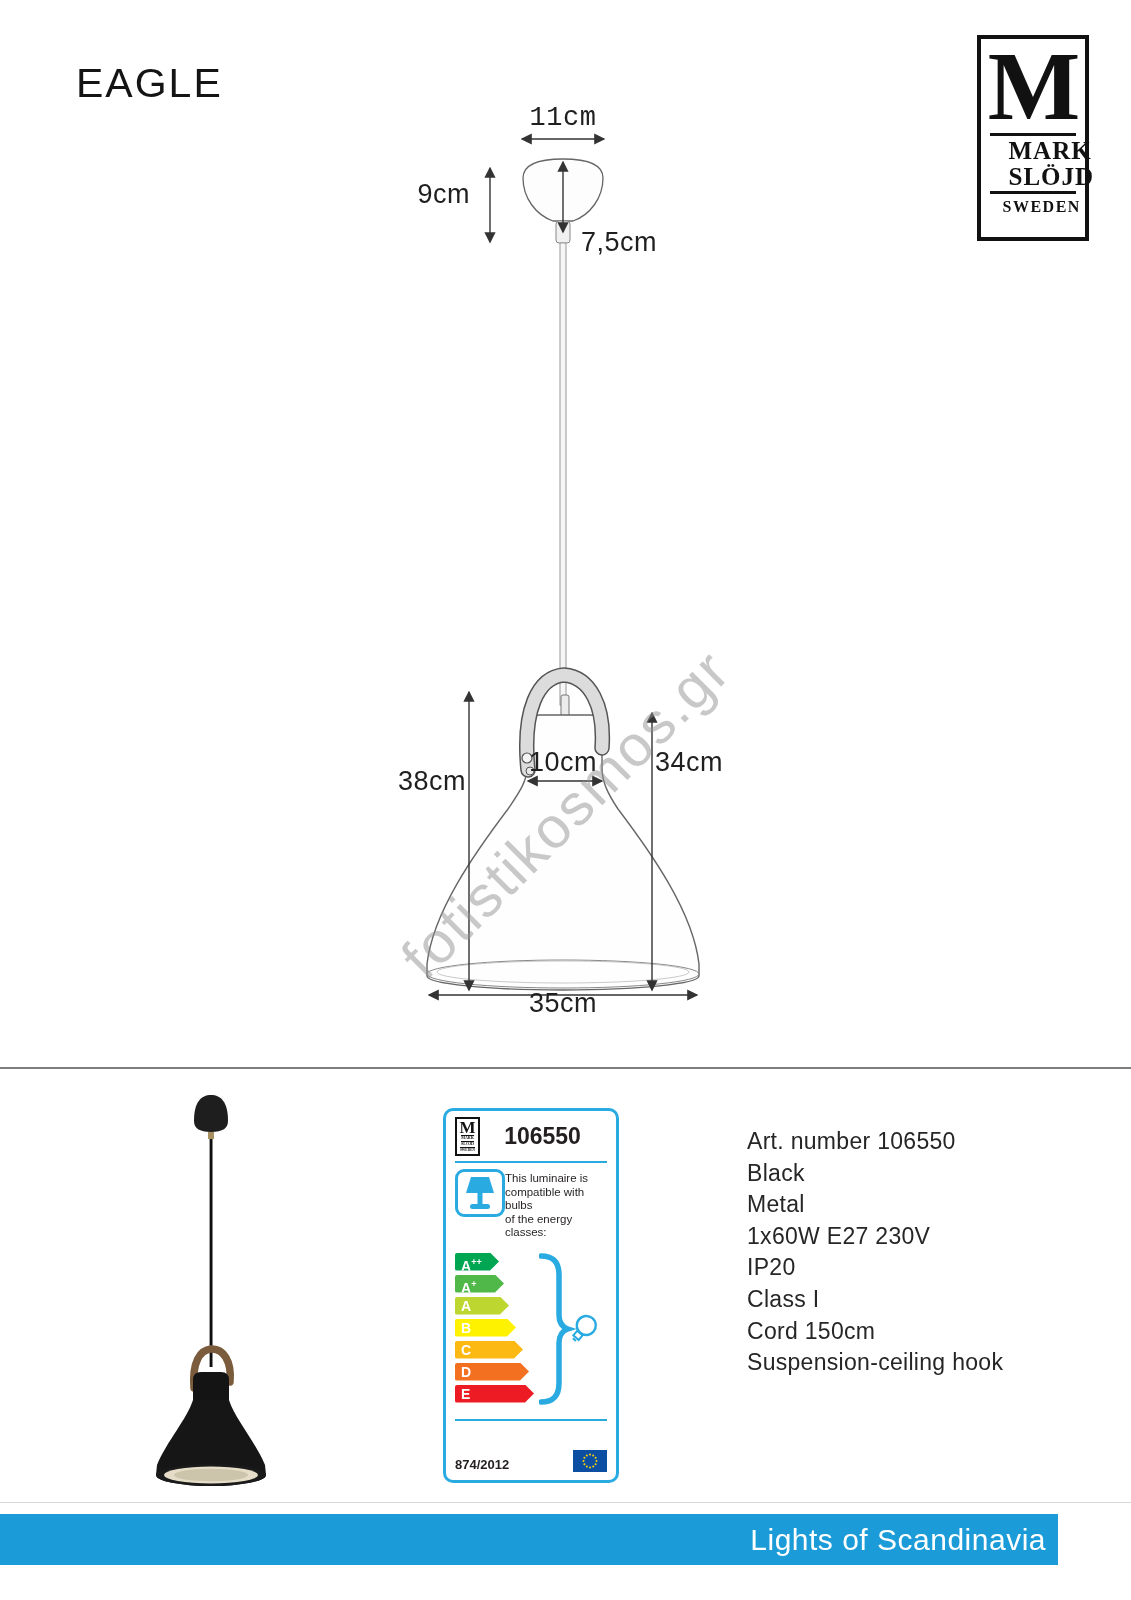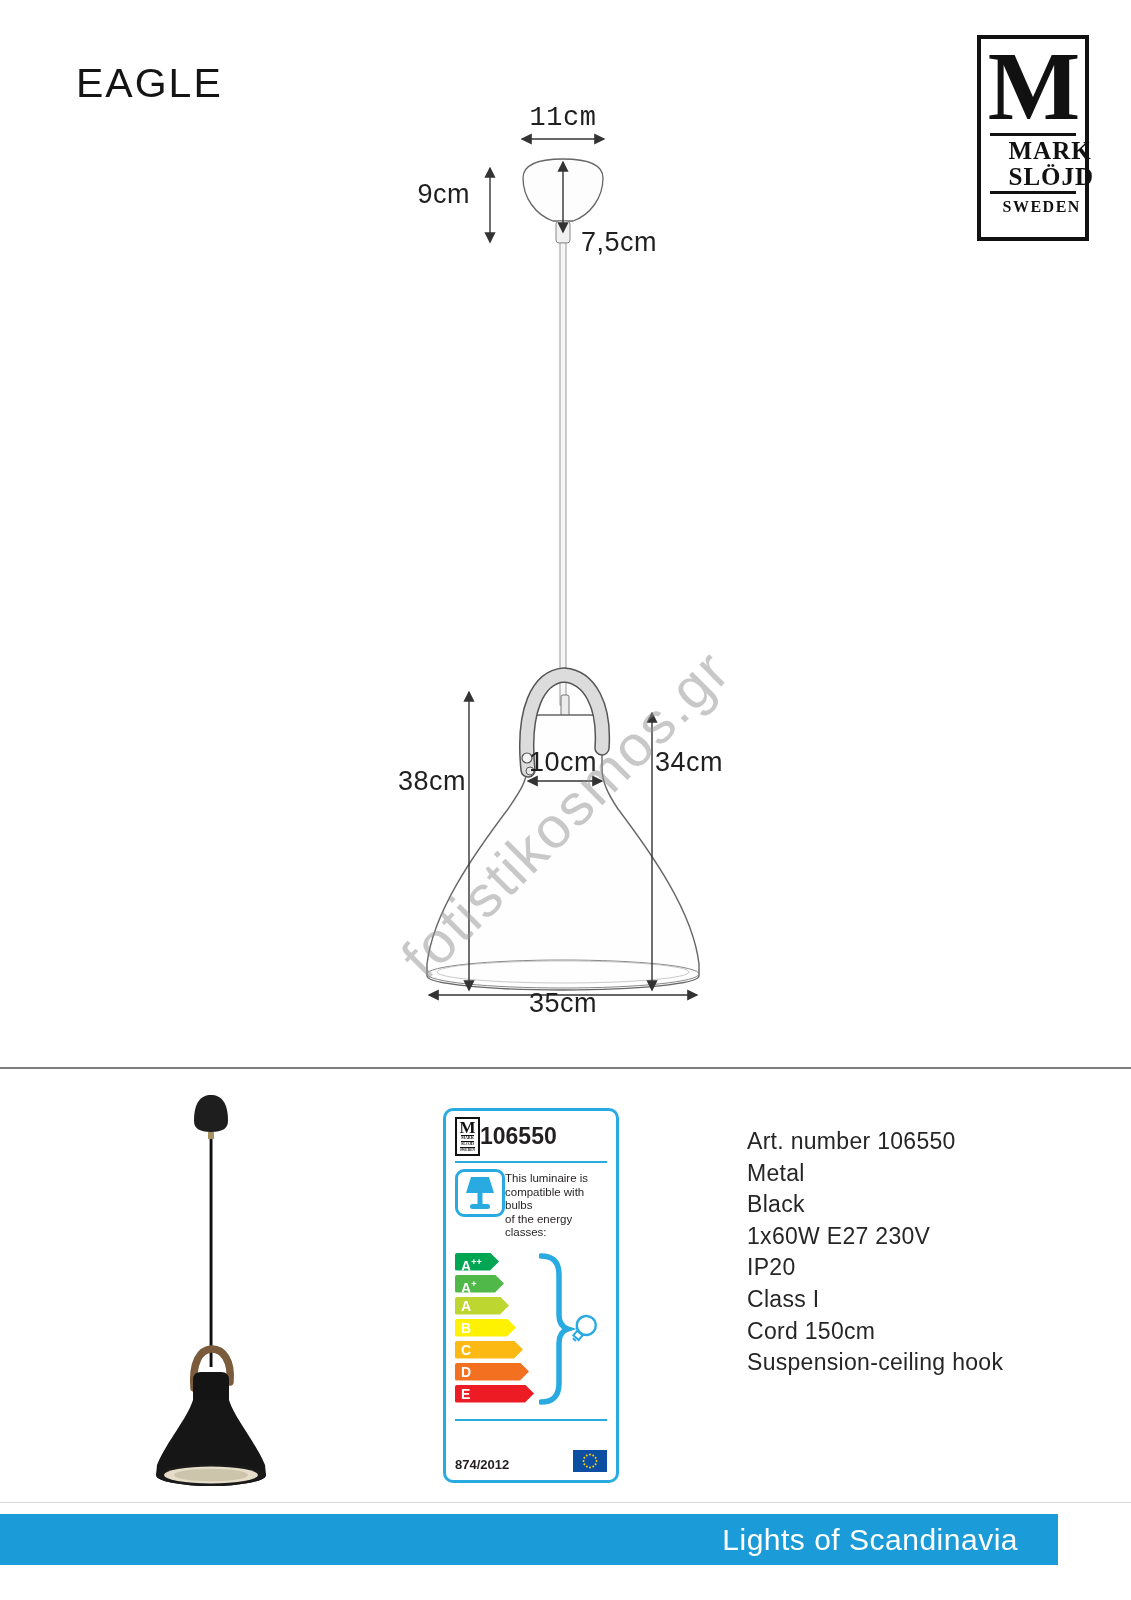--- a/index.html
+++ b/index.html
@@ -49,21 +49,21 @@
   }
   .elabel-header { display:flex; align-items:flex-start; }
   .mini-logo {
     width:25px; height:39px; border:2px solid #111; display:flex; flex-direction:column;
     align-items:center; font-family:"Liberation Serif", serif; color:#111;
     padding-top:1px; flex-shrink:0;
   }
   .mini-logo .m { font-size:17px; font-weight:700; line-height:0.9; }
   .mini-logo .t { font-size:4px; font-weight:700; line-height:1.1; border-top:1px solid #111; }
   .mini-logo .t2 { font-size:3.5px; font-weight:700; line-height:1.2; border-top:1px solid #111; margin-top:1px; }
-  .elabel-number { flex:1; text-align:left; font-size:23px; font-weight:700; color:#231f20; padding-top:6px; padding-right:2px; }
+  .elabel-number { flex:1; text-align:center; font-size:23px; font-weight:700; color:#231f20; padding-top:6px; padding-right:2px; }
   .elabel hr { border:none; height:2px; background:#29abe2; margin:5px 0 6px 0; }
   .compat-row { display:flex; }
   .lamp-box {
     width:50px; height:48px; border:3px solid #29abe2; border-radius:9px;
     display:flex; align-items:center; justify-content:center; flex-shrink:0;
   }
   .compat-text { font-size:11.5px; line-height:13.5px; color:#231f20; padding-top:3px; }
   .ec-area { position:relative; margin-top:13px; height:156px; }
   .ec-row {
     height:18px; margin-bottom:4px; border-radius:2px 0 0 2px;
@@ -75,21 +75,21 @@
   .brace-svg { position:absolute; left:84px; top:0; }
   .elabel hr.bottom { margin-top:10px; }
   .elabel-footer { margin-top:auto; display:flex; align-items:flex-end; justify-content:space-between; }
   .reg-num { font-size:13px; font-weight:700; color:#231f20; }
   
   .specs { position:absolute; left:747px; top:1126px; font-size:23px; line-height:31.6px; color:#262626; letter-spacing:0.3px; }
   
   .banner {
     position:absolute; left:0; top:1514px; width:1058px; height:51px;
     background:#1b9cd8; color:#fff; font-size:30px; line-height:51px;
-    text-align:right; padding-right:40px; letter-spacing:0.5px;
+    text-align:right; padding-right:12px; letter-spacing:0.5px;
   }
 </style>
 </head>
 <body>
 
 <div class="page">
 
   <div class="title">EAGLE</div>
 
   <div class="brand">
@@ -224,22 +224,22 @@
           <circle cx="10.5" cy="11" r="1"></circle>
             <circle cx="11.4" cy="7.8" r="1"></circle>
             <circle cx="13.8" cy="5.4" r="1"></circle>
         </g>
       </svg>
     </div>
   </div>
 
   <div class="specs">
     <div>Art. number 106550</div>
+    <div>Black</div>
     <div>Metal</div>
-    <div>Black</div>
     <div>1x60W E27 230V</div>
     <div>IP20</div>
     <div>Class I</div>
     <div>Cord 150cm</div>
     <div>Suspension-ceiling hook</div>
   </div>
 
   <div class="banner" style="background-color: rgb(27, 156, 216);">Lights of Scandinavia</div>
 
 </div>

